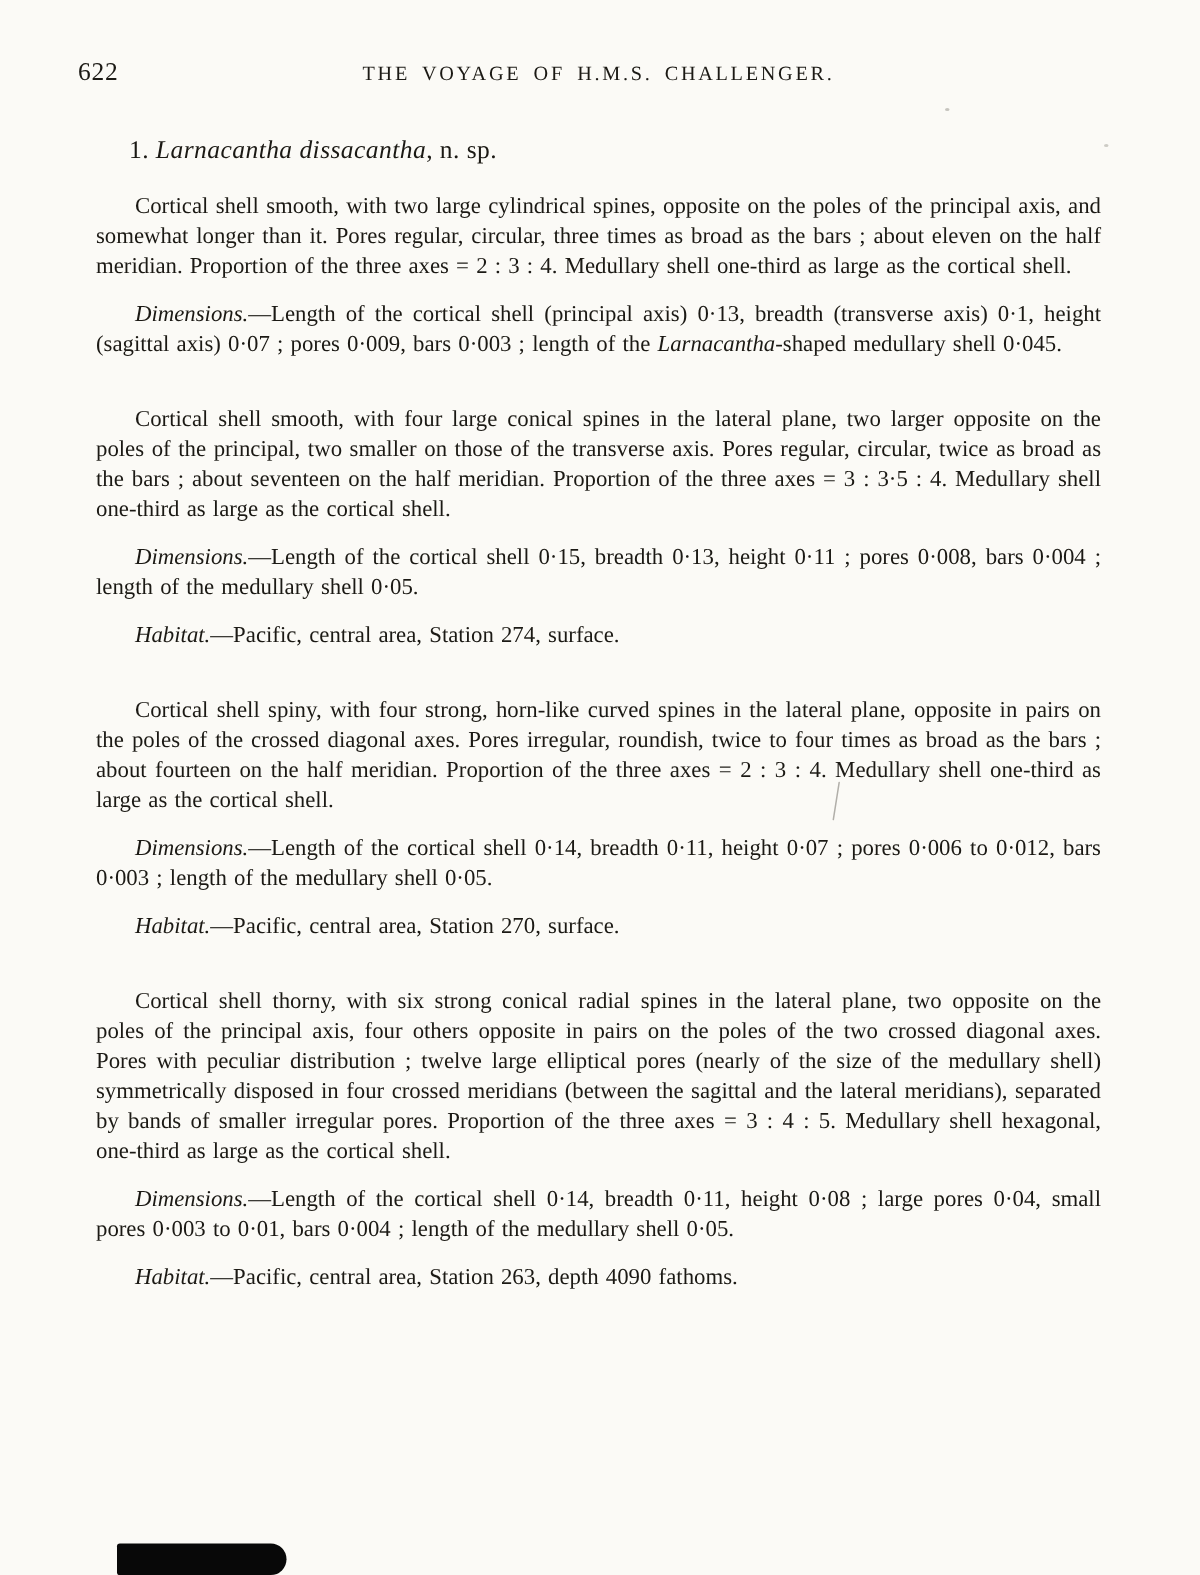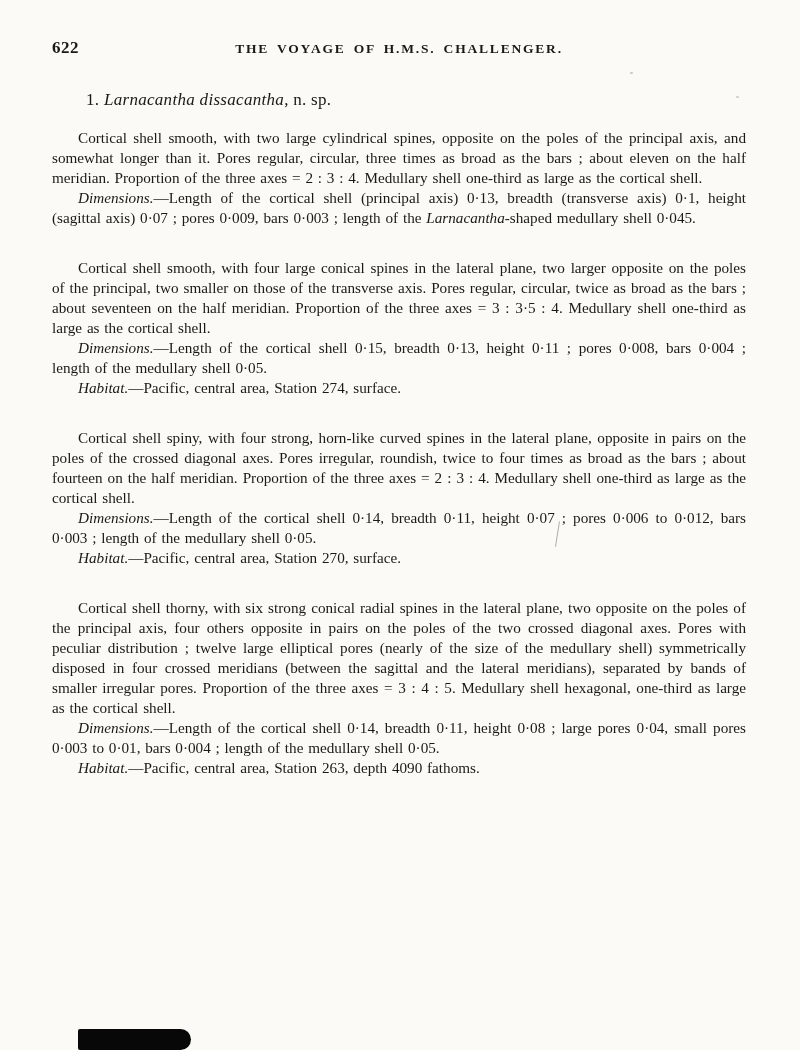--- a/index.html
+++ b/index.html
@@ -18,44 +18,44 @@
   }
   .header-row {
     position: relative;
     height: 22px;
     margin-bottom: 10px;
   }
   .page-number {
     position: absolute;
     left: 0;
     top: 0;
-    font-weight: 700;
+    font-weight: 400;
     font-size: 17px;
     letter-spacing: 0.5px;
   }
   .running-title {
     position: absolute;
     left: 0;
     right: 0;
     top: 3px;
     text-align: center;
-    font-weight: 700;
+    font-weight: 400;
     font-size: 13.5px;
     letter-spacing: 1.8px;
     word-spacing: 3px;
   }
   .species-section { margin-top: 30px; }
   .species-heading {
     font-size: 17px;
     font-weight: 400;
     margin: 0 0 18px 34px;
     letter-spacing: 0.3px;
   }
   p.body-paragraph {
-    margin: 0;
+    margin: 12px;
     font-size: 15.2px;
     line-height: 20px;
     text-align: justify;
     text-indent: 26px;
     word-spacing: 1px;
   }
   .it { font-style: italic; }
   .bd { font-weight: 700; font-size: 103%; }
   .scan-bar {
     position: absolute;

